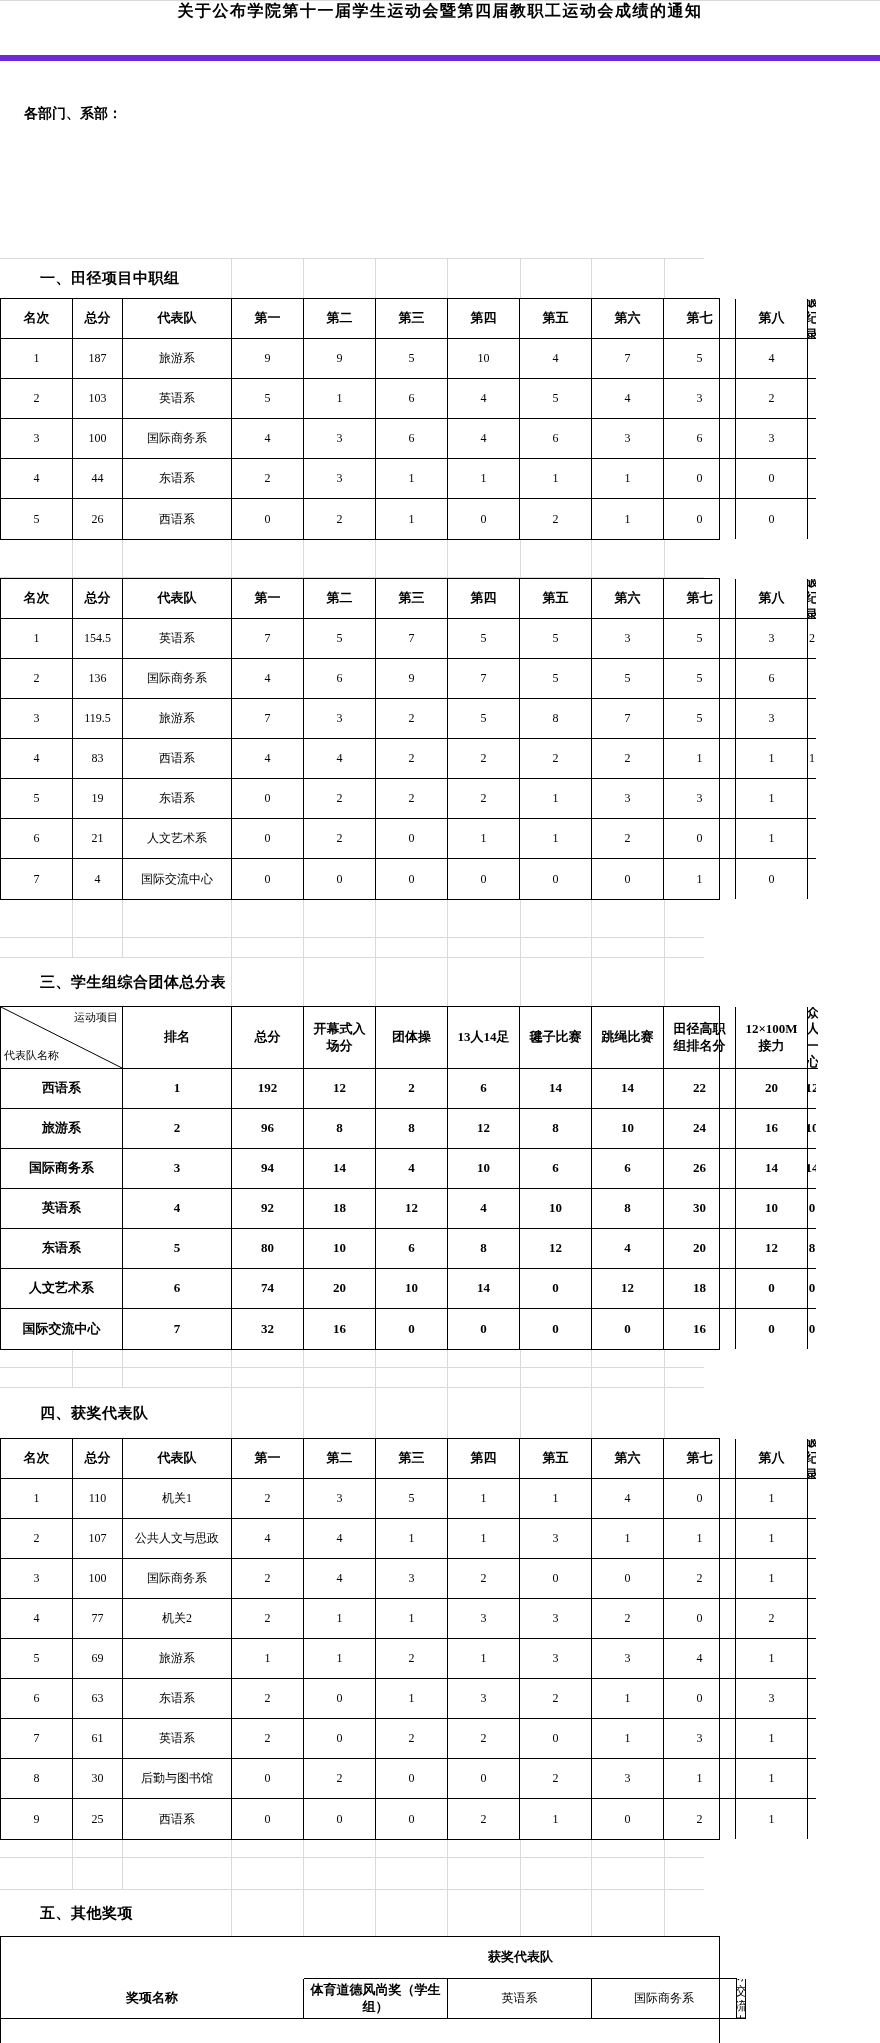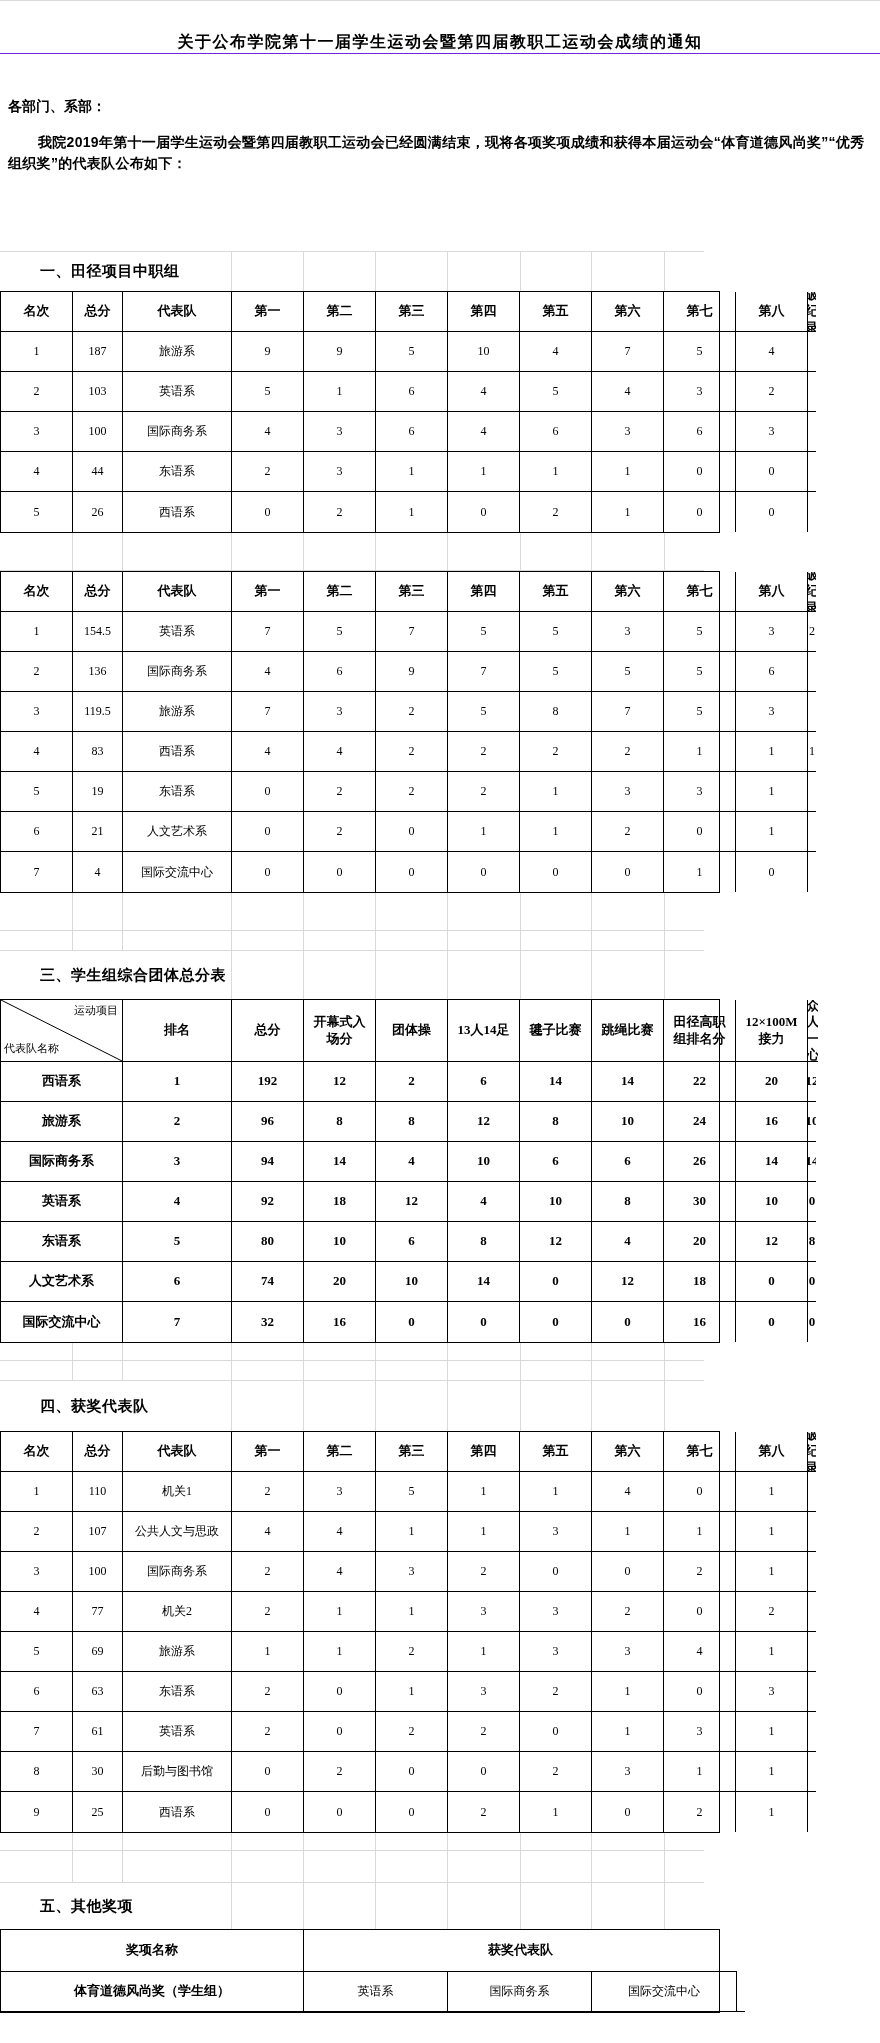--- a/index.html
+++ b/index.html
@@ -4,24 +4,24 @@
 <style>
   * { margin:0; padding:0; box-sizing:border-box; }
   html,body { background:#fff; }
   .page {
     width:880px; margin:0 auto; background:#fff; color:#000;
     border-top:1px solid #d9d9d9;
     font-family:"Liberation Sans","DejaVu Sans",sans-serif;
     overflow:hidden;
   }
   
-  .title-row { height:53px; display:flex; align-items:flex-end; justify-content:center;
-               border-bottom:1px solid #6d28d9; }
+  .title-row { height:60px; display:flex; align-items:flex-start; justify-content:center;
+               border-bottom:6px solid #6d28d9; }
   .doc-title { font-size:16px; font-weight:bold; letter-spacing:1.5px; }
-  .intro { height:153px; padding:0 8px; }
+  .intro { height:153px; padding:0 24px; }
   .salutation { margin-top:44px; font-size:14px; font-weight:bold; }
   .para { margin-top:16px; font-size:14px; font-weight:bold; line-height:21px;
           text-indent:30px; letter-spacing:0.3px; }
   
   .blank, .hrow { width:704px; position:relative; background-repeat:no-repeat; }
   .blank { border-bottom:1px solid #d9d9d9; }
   .h18{height:18px} .h20{height:20px} .h32{height:32px} .h38{height:38px}
   .h40{height:40px} .h46{height:46px} .h48{height:48px} .h50{height:50px}
   .top-faint { border-top:1px solid #d9d9d9; }
   .gridcols-all { background-image:
@@ -68,21 +68,20 @@
 <body>
 
 <div class="page">
 
   <div class="title-row">
     <div class="doc-title">关于公布学院第十一届学生运动会暨第四届教职工运动会成绩的通知</div>
   </div>
 
   <div class="intro">
     <div class="salutation">各部门、系部：</div>
-    <div class="para">我院2019年第十一届学生运动会暨第四届教职工运动会已经圆满结束，现将各项奖项成绩和获得本届运动会“体育道德风尚奖”“优秀组织奖”的代表队公布如下：</div>
   </div>
 
   <div class="hrow h40 top-faint gridcols-tail">
     <span class="hlabel">一、田径项目中职组</span>
   </div>
   <div id="table-s1" class="sheet-table t-std">
       <div class="c th">名次</div>
       <div class="c th">总分</div>
       <div class="c th">代表队</div>
       <div class="c th">第一</div>
@@ -485,22 +484,22 @@
       <div class="c d lr">1</div>
       <div class="c d lc lr"></div>
     </div>
 
   <div class="blank h18 gridcols-all"></div>
   <div class="blank h32 gridcols-all"></div>
   <div class="hrow h46 gridcols-tail">
     <span class="hlabel">五、其他奖项</span>
   </div>
   <div id="table-s5" class="sheet-table t-s5">
+      <div class="c th lc span4">获奖代表队</div>
       <div class="c th">奖项名称</div>
-      <div class="c th lc span4">获奖代表队</div>
       <div class="c th">体育道德风尚奖（学生组）</div>
       <div class="c d">英语系</div>
       <div class="c d">国际商务系</div>
       <div class="c d">国际交流中心</div>
       <div class="c d lc"></div>
     </div>
 
 </div>
 
 </body></html>

